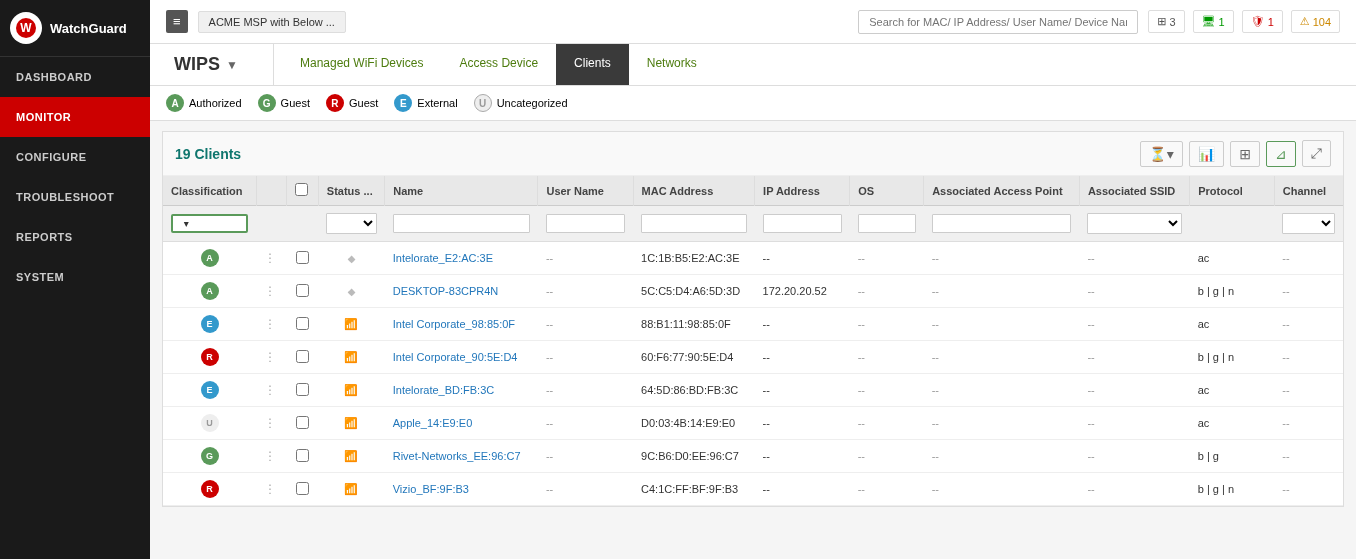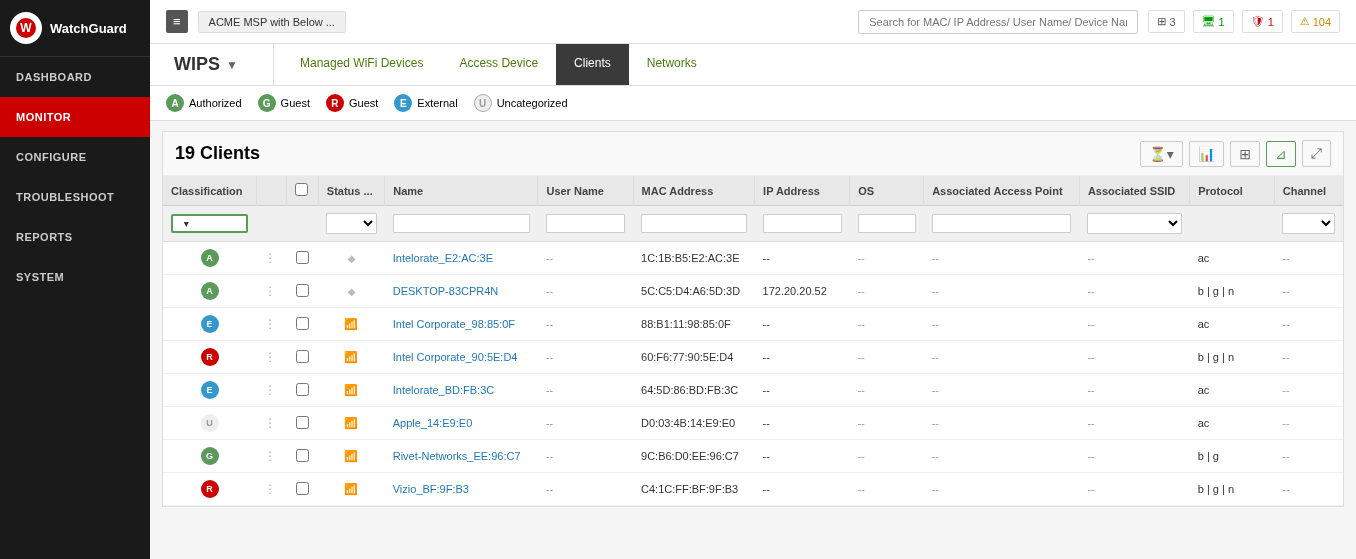--- a/index.html
+++ b/index.html
@@ -215,23 +215,23 @@
     }
     .table-toolbar {
       display: flex;
       align-items: center;
       padding: 8px 12px;
       border-bottom: 1px solid #eee;
       background: #f9f9f9;
     }
     .clients-count {
       flex: 1;
-      font-size: 18px;
-      font-weight: bold;
-      color: #000000;
+      font-size: 14px;
+      font-weight: bold;
+      color: #0f766e;
     }
     .toolbar-icons {
       display: flex;
       align-items: center;
       gap: 6px;
     }
     .toolbar-icon-btn {
       background: none;
       border: 1px solid #ccc;
       padding: 4px 8px;

